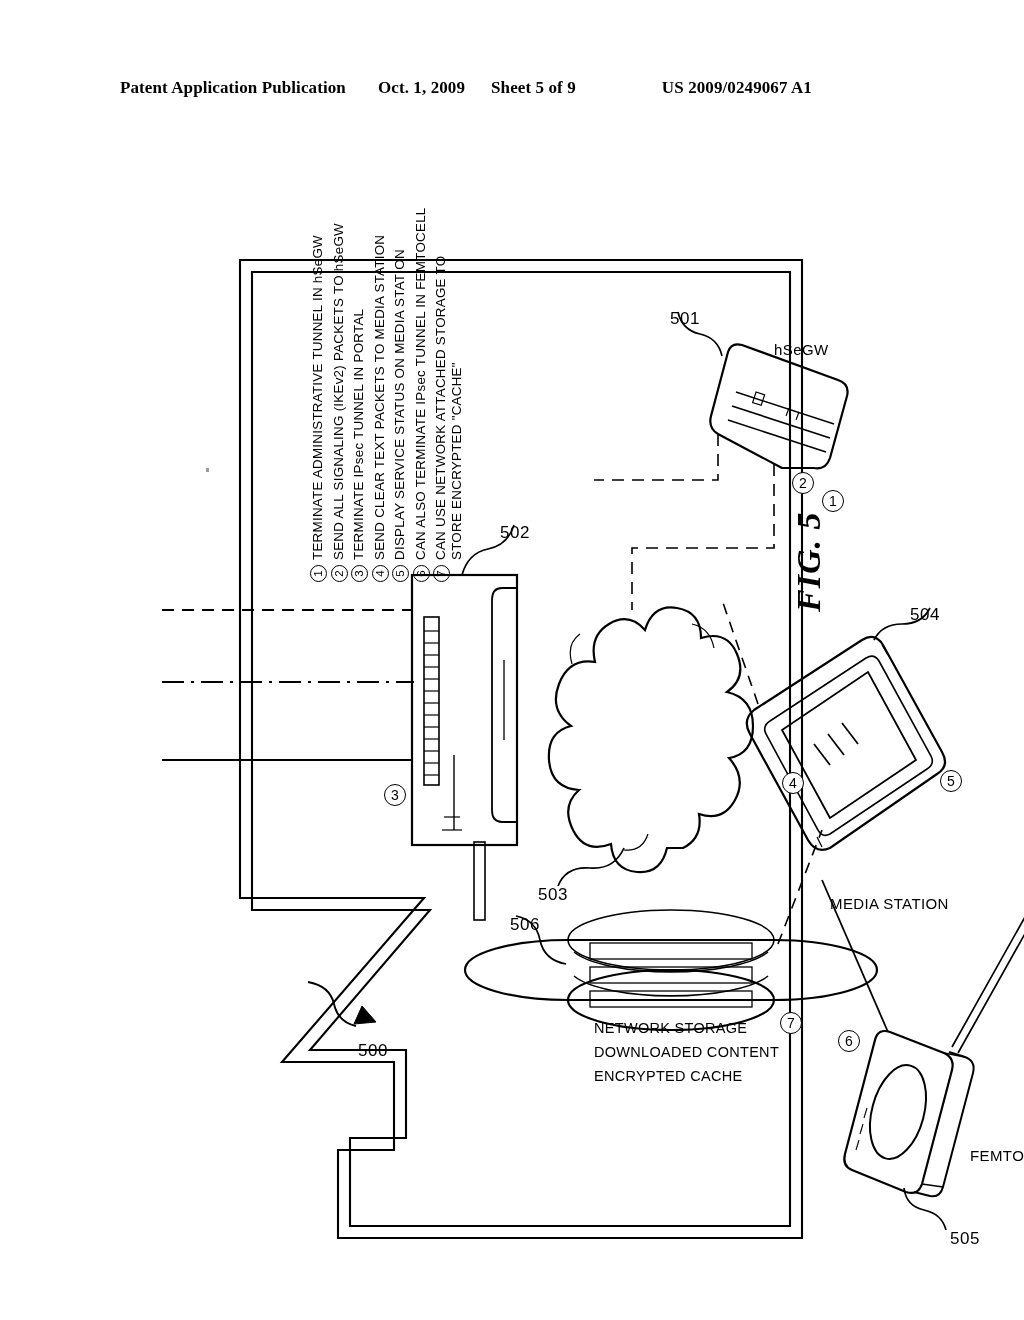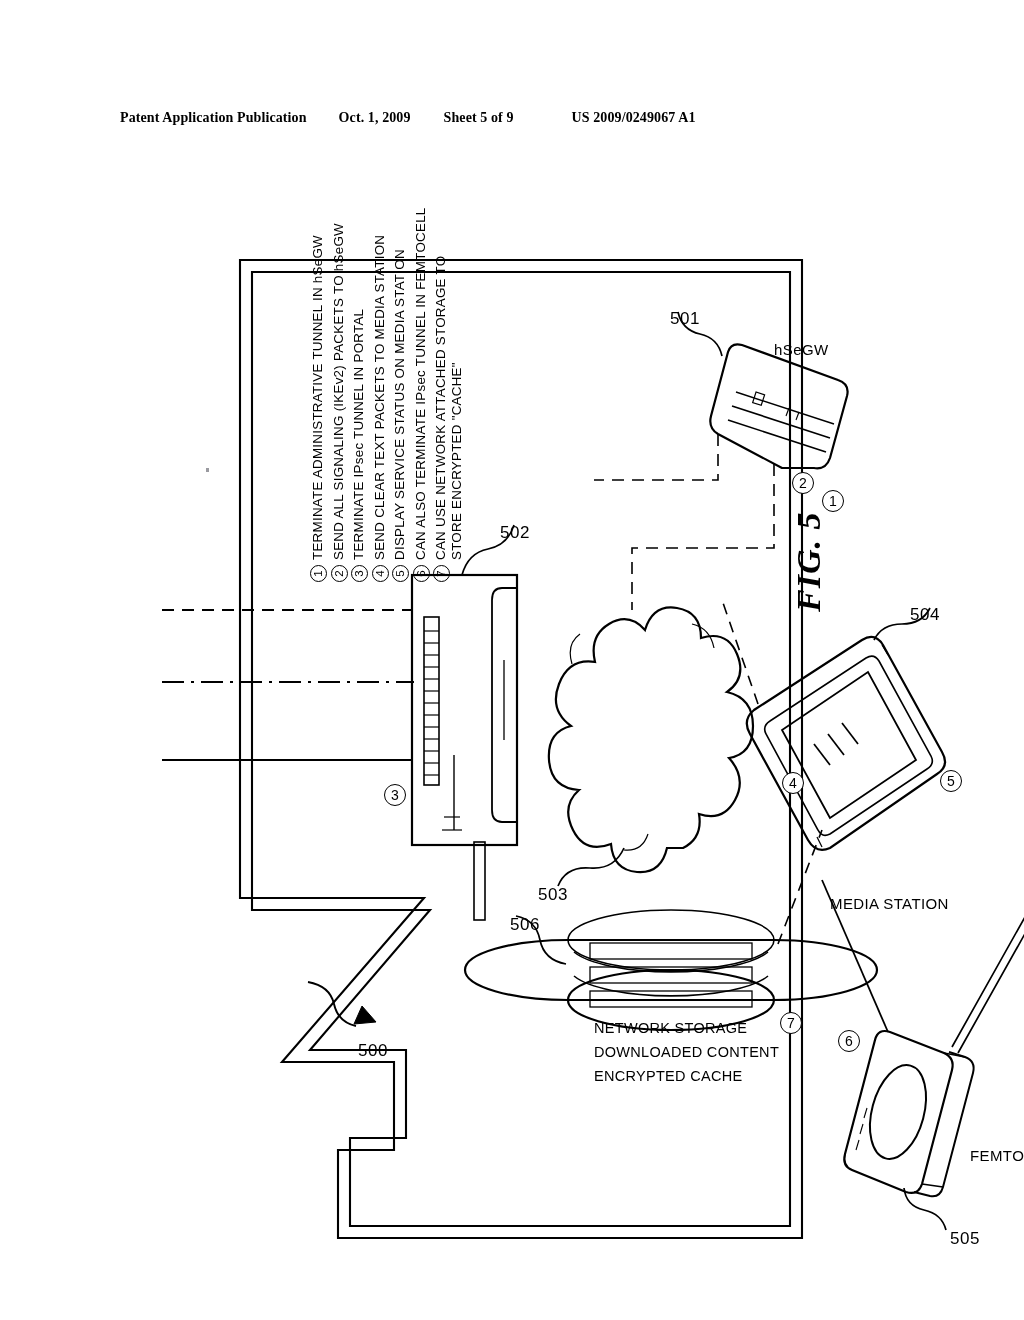--- a/index.html
+++ b/index.html
@@ -12,36 +12,36 @@
     height: 1320px;
     position: relative;
     overflow: hidden;
     font-family: "Liberation Sans", sans-serif;
     color: #000000;
   }
 
   
   #page-header {
     position: absolute;
-    top: 98px;
+    top: 74px;
     left: 120px;
     width: 790px;
     height: 28px;
     font-family: "Liberation Serif", serif;
     font-weight: bold;
-    font-size: 14px;
+    font-size: 17px;
     letter-spacing: 0.1px;
     white-space: nowrap;
     display: flex;
-    align-items: flex-end;
+    align-items: center;
   }
   #page-header .h-pub   { }
   #page-header .h-date  { margin-left: 32px; }
-  #page-header .h-sheet { margin-left: 33px; }
-  #page-header .h-pat   { margin-left: 58px; }
+  #page-header .h-sheet { margin-left: 26px; }
+  #page-header .h-pat   { margin-left: 86px; }
 
   
   
   #figure-stage {
     position: absolute;
     left: 512px;
     top: 740px;
     width: 1120px;
     height: 700px;
     margin-left: -560px;

